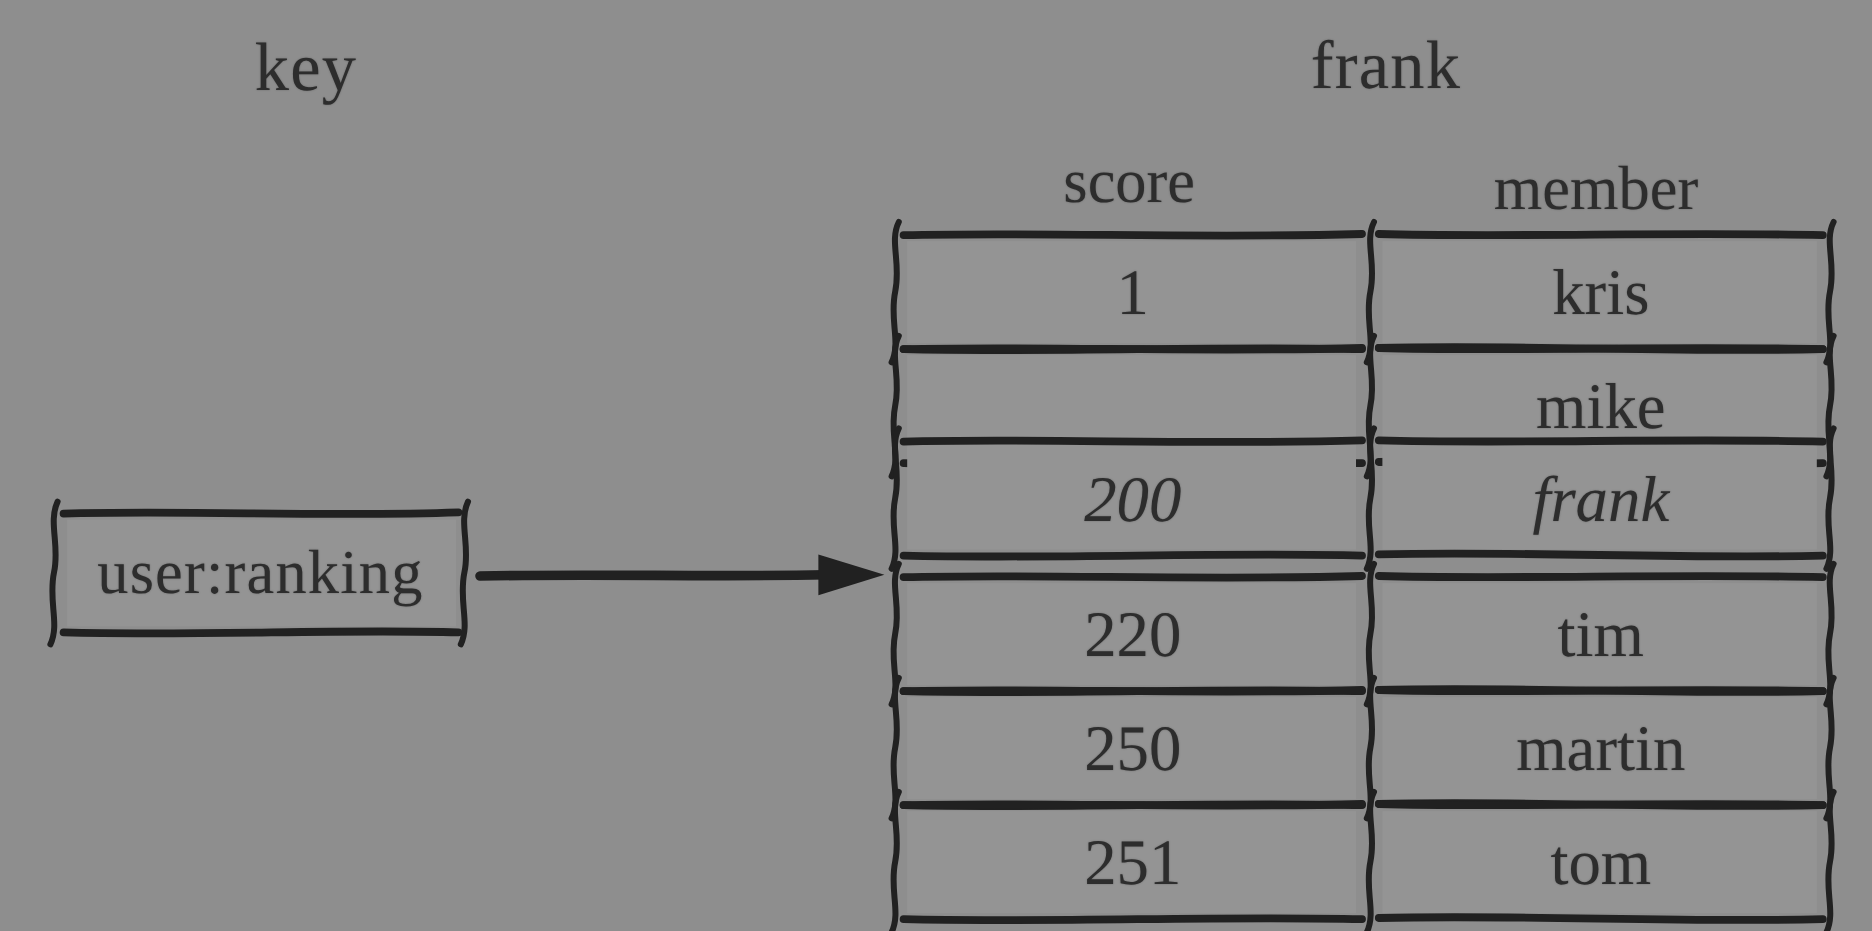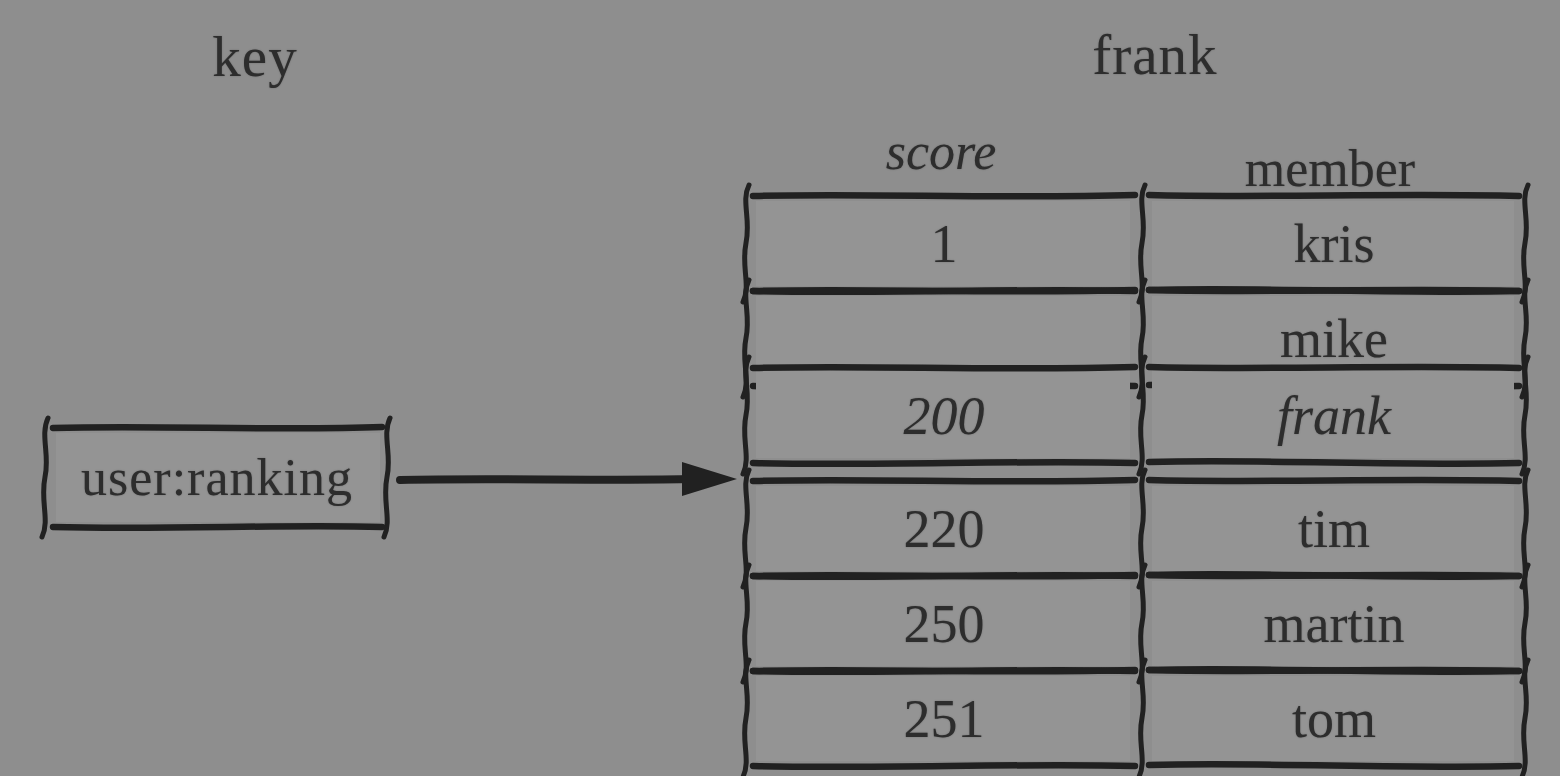--- a/index.html
+++ b/index.html
@@ -17,22 +17,22 @@
     position:relative;width:1404px;height:776px;
     font-family:"Liberation Serif","DejaVu Serif",serif;
     color:var(--text);
     filter:blur(.45px);
     text-shadow:0 0 1.5px rgba(25,25,25,.35);
   }
   .lbl{position:absolute;text-align:center;letter-spacing:1px;}
   .key-label{left:190px;top:24px;width:130px;font-size:57px;}
   .value-label{left:1070px;top:22px;width:170px;font-size:57px;}
   .hdr{position:absolute;text-align:center;font-size:52px;}
-  .score-header{left:856px;top:122px;width:170px;font-style:italic;}
-  .member-header{left:1230px;top:139px;width:200px;}
+  .score-header{left:856px;top:122px;width:170px;}
+  .member-header{left:1230px;top:128px;width:200px;}
 
   .keybox{position:absolute;left:36px;top:415px;width:362px;height:125px;}
   .keybox .ktext{
     position:absolute;left:14px;top:0;width:334px;height:125px;
     display:flex;align-items:center;justify-content:center;
     font-size:52px;letter-spacing:1px;font-family:Liberation Serif, serif;
   }
 
   .arrow{position:absolute;left:396px;top:457px;overflow:visible;}
   .arrow path{stroke:var(--ink);fill:none;stroke-linecap:round;}

